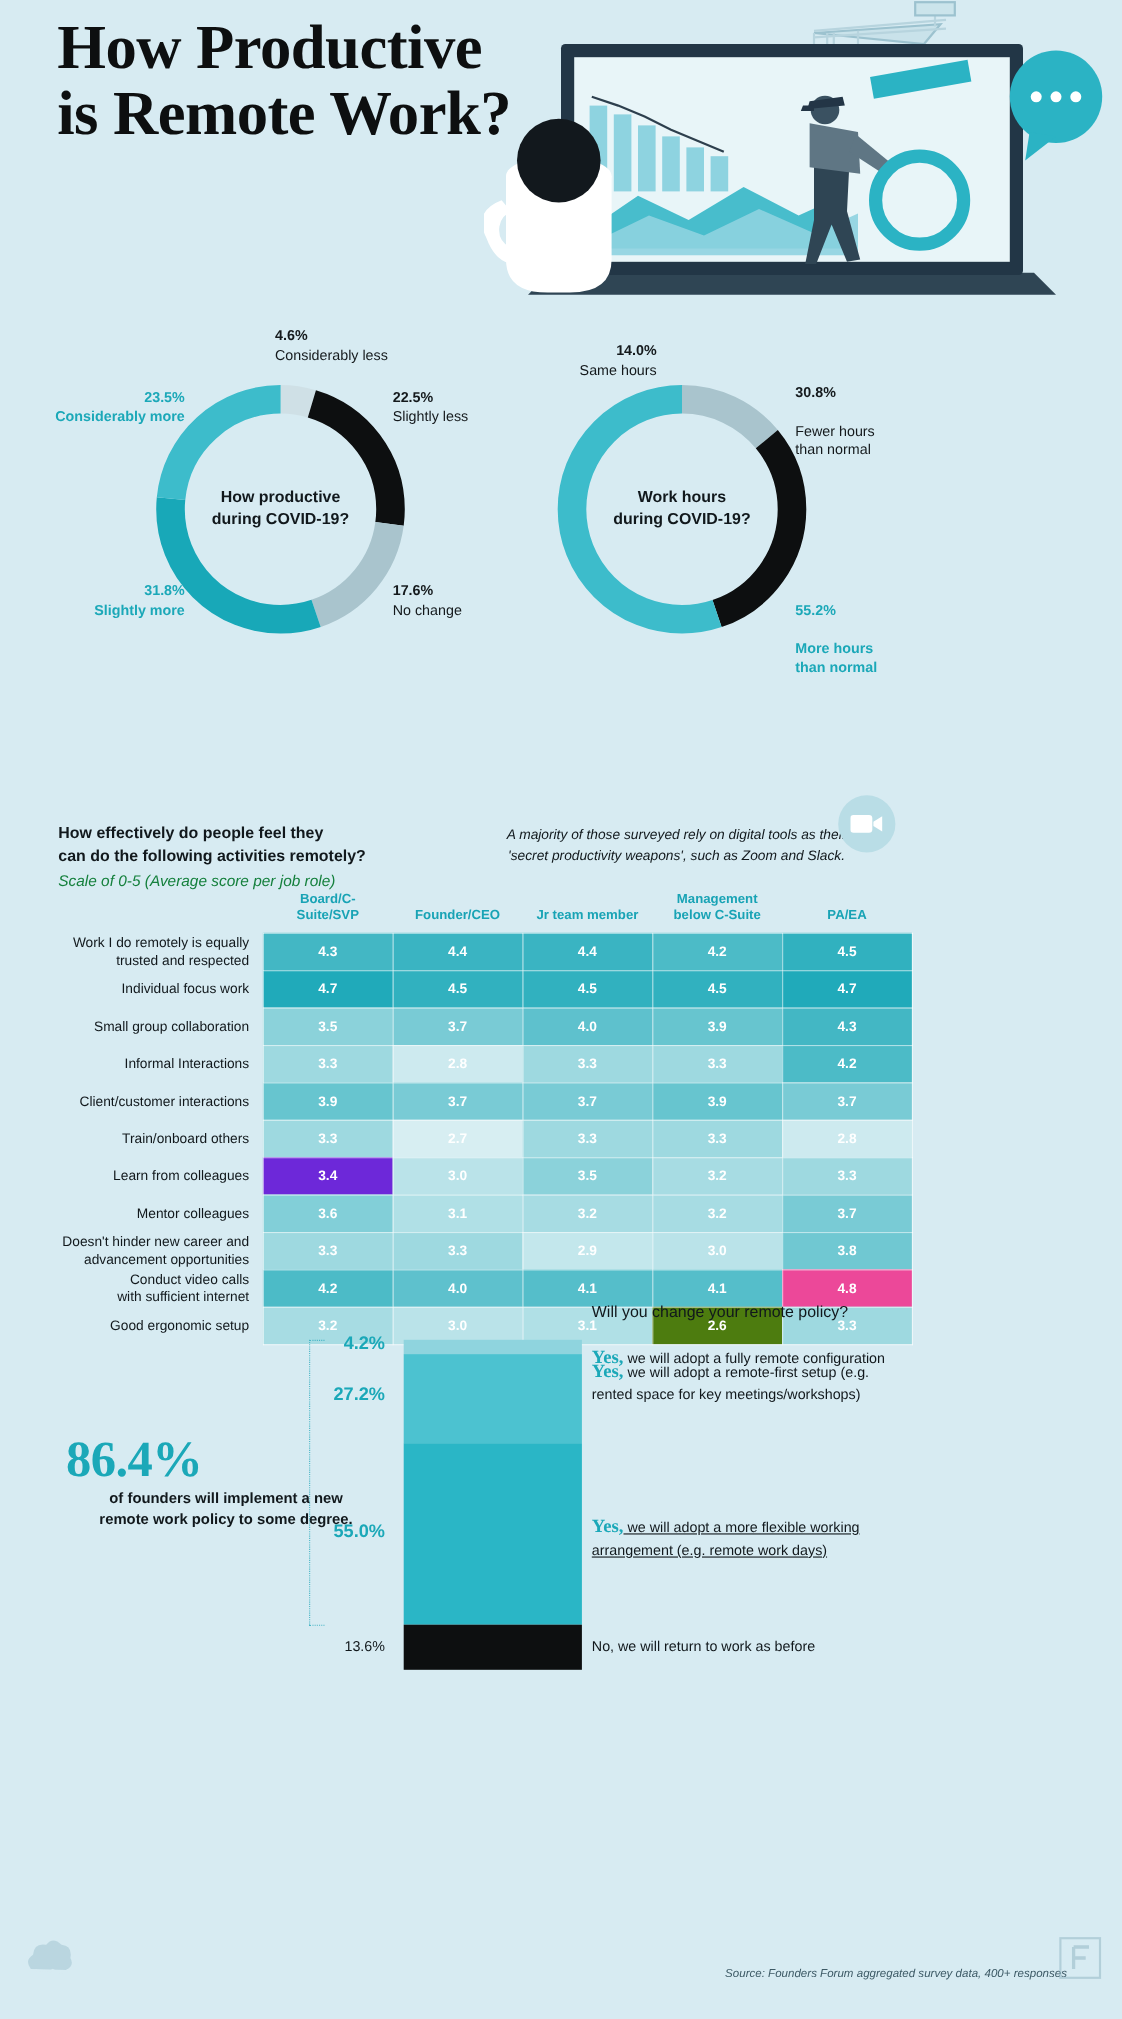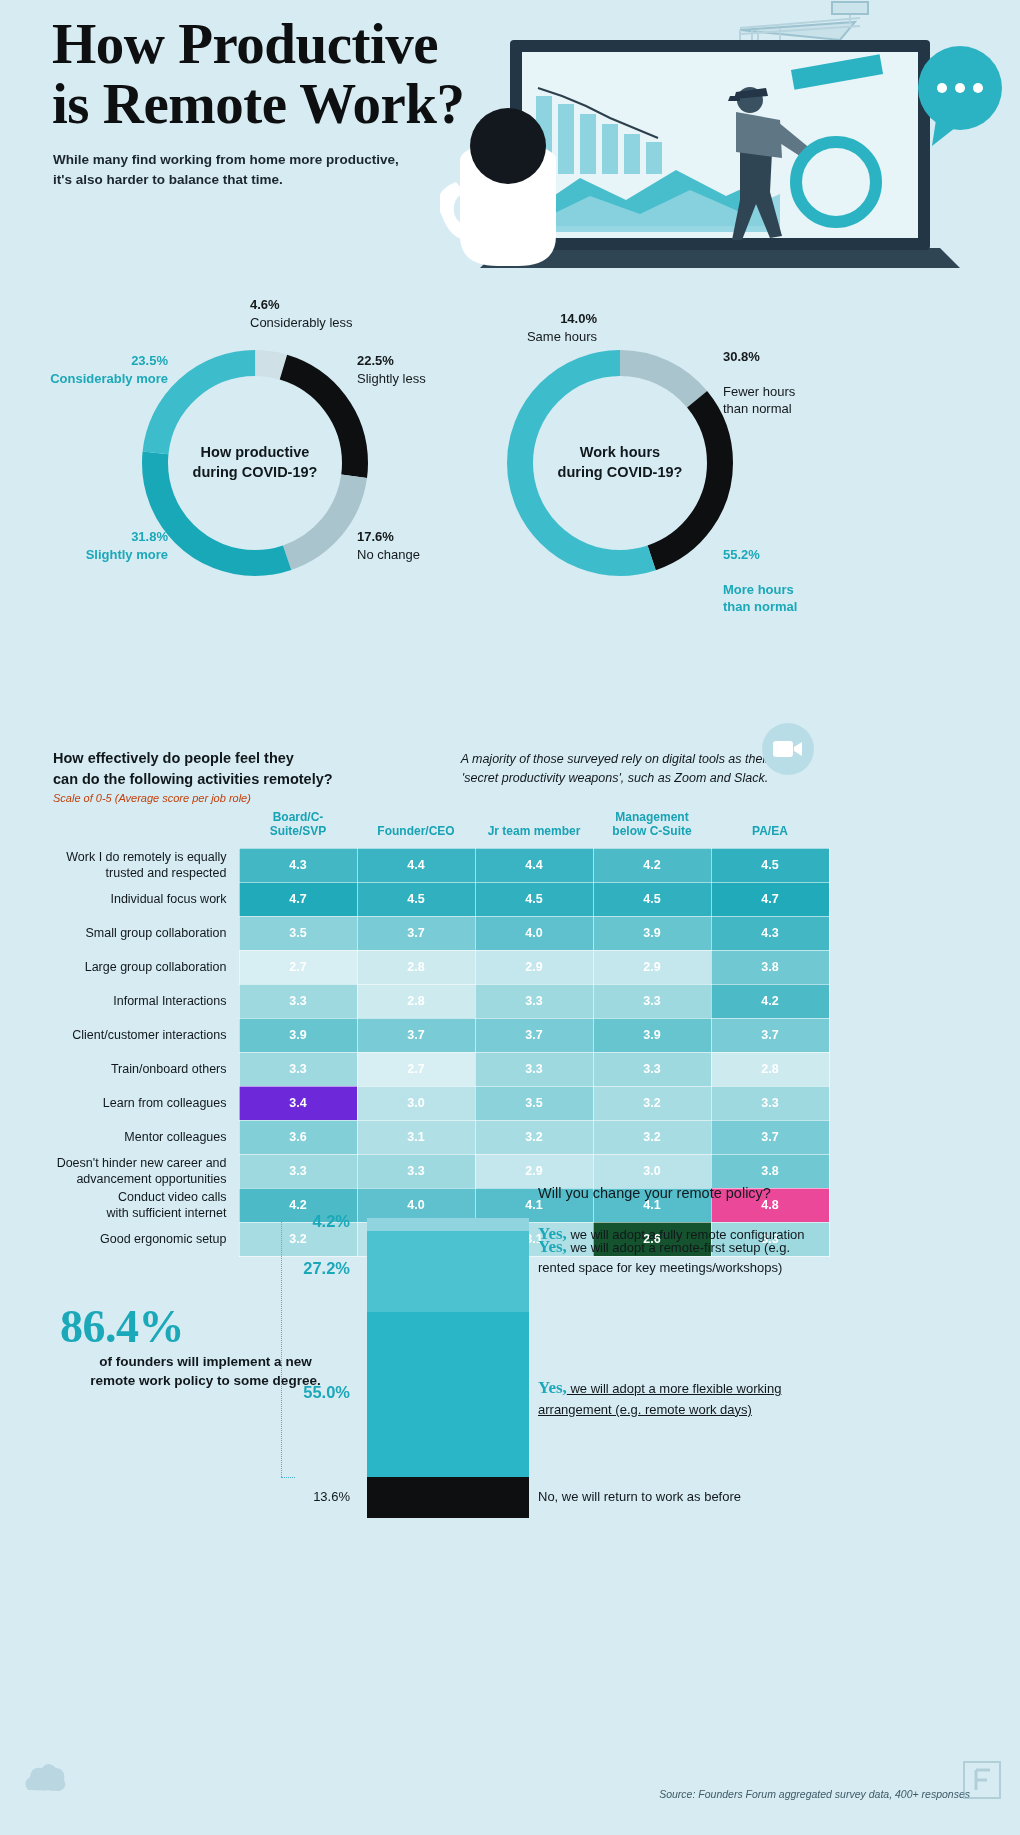--- a/index.html
+++ b/index.html
@@ -44,21 +44,21 @@
   .teal .pct, .teal .nm { color:#1ba8b8; font-weight:bold; }
 
   
   .sect-q {
     position:absolute; left:53px; top:748px;
     font-size:14.5px; font-weight:bold; line-height:1.45; color:#11181c;
     white-space:pre-line;
   }
   .sect-scale {
     position:absolute; left:53px; top:792px;
-    font-size:11px; font-style:italic; color:#c2410c;
+    font-size:14px; font-style:italic; color:#15803d;
   }
   .sect-note {
     position:absolute; left:440px; top:750px; width:350px;
     font-size:12.5px; font-style:italic; line-height:1.55;
     color:#11181c; text-align:center; white-space:pre-line;
   }
   .cam-badge {
     position:absolute; left:762px; top:723px; width:52px; height:52px;
     border-radius:50%; background:#b9dde6;
     display:flex; align-items:center; justify-content:center;
@@ -123,22 +123,20 @@
   .logo-l { position:absolute; left:22px; top:1760px; opacity:.5; }
   .logo-r { position:absolute; right:18px; top:1760px; opacity:.5; }
 </style>
 </head>
 <body>
 
 <div class="page">
 
   <div class="hero-title">How Productive
 is Remote Work?</div>
-  <div class="hero-sub">While many find working from home more productive,
-it's also harder to balance that time.</div>
 
   <svg class="illo" viewBox="0 0 580 290">
 
     <g stroke="#b7d4de" stroke-width="2" fill="none">
       <path d="M300 30 L415 22 L400 40 Z" fill="#c9e2ea" stroke="#9cc2cf"></path>
       <path d="M300 28 L420 18 M300 34 L420 26"></path>
       <line x1="410" y1="4" x2="410" y2="24"></line>
       <rect x="392" y="2" width="36" height="12" fill="#cbe4eb" stroke="#9cc2cf"></rect>
       <path d="M318 30 L318 60 M340 28 L340 55"></path>
       <path d="M300 30 L300 120 M312 30 L312 120 M300 50 L312 62 M312 50 L300 62 M300 72 L312 84 M312 72 L300 84 M300 94 L312 106 M312 94 L300 106"></path>
@@ -294,28 +292,20 @@
         </tr>
         <tr>
           <td class="rowhdr">Small group collaboration</td>
           <td class="cell" style="background: rgb(139, 210, 218);">3.5</td>
           <td class="cell" style="background: rgb(121, 203, 213);">3.7</td>
           <td class="cell" style="background: rgb(94, 193, 205);">4.0</td>
           <td class="cell" style="background: rgb(103, 197, 207);">3.9</td>
           <td class="cell" style="background: rgb(67, 183, 196);">4.3</td>
         </tr>
         <tr>
-          <td class="rowhdr">Large group collaboration</td>
-          <td class="cell" style="background: rgb(215, 238, 242);">2.7</td>
-          <td class="cell" style="background: rgb(205, 234, 239);">2.8</td>
-          <td class="cell" style="background: rgb(195, 231, 236);">2.9</td>
-          <td class="cell" style="background: rgb(195, 231, 236);">2.9</td>
-          <td class="cell" style="background: rgb(112, 200, 210);">3.8</td>
-        </tr>
-        <tr>
           <td class="rowhdr">Informal Interactions</td>
           <td class="cell" style="background: rgb(158, 217, 224);">3.3</td>
           <td class="cell" style="background: rgb(205, 234, 239);">2.8</td>
           <td class="cell" style="background: rgb(158, 217, 224);">3.3</td>
           <td class="cell" style="background: rgb(158, 217, 224);">3.3</td>
           <td class="cell" style="background: rgb(76, 187, 199);">4.2</td>
         </tr>
         <tr>
           <td class="rowhdr">Client/customer interactions</td>
           <td class="cell" style="background: rgb(103, 197, 207);">3.9</td>
@@ -364,21 +354,21 @@
           <td class="cell" style="background: rgb(94, 193, 205);">4.0</td>
           <td class="cell" style="background: rgb(85, 190, 202);">4.1</td>
           <td class="cell" style="background: rgb(85, 190, 202);">4.1</td>
           <td class="cell" style="background: #ec4899;">4.8</td>
         </tr>
         <tr>
           <td class="rowhdr">Good ergonomic setup</td>
           <td class="cell" style="background: rgb(167, 220, 227);">3.2</td>
           <td class="cell" style="background: rgb(186, 227, 233);">3.0</td>
           <td class="cell" style="background: rgb(176, 224, 230);">3.1</td>
-          <td class="cell" style="background: #14532d;">2.6</td>
+          <td class="cell" style="background: #4d7c0f;">2.6</td>
           <td class="cell" style="background: rgb(158, 217, 224);">3.3</td>
         </tr>
       </tbody>
   </table>
 
   <div class="policy-q">Will you change your remote policy?</div>
   <div class="bigpct">86.4%</div>
   <div class="bigpct-sub">of founders will implement a new
 remote work policy to some degree.</div>
 

